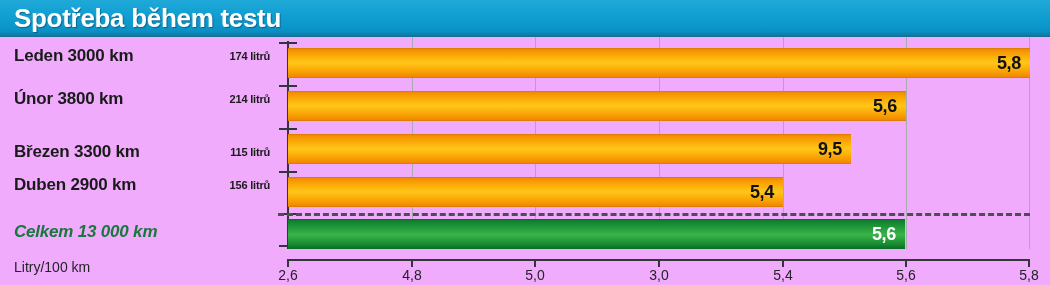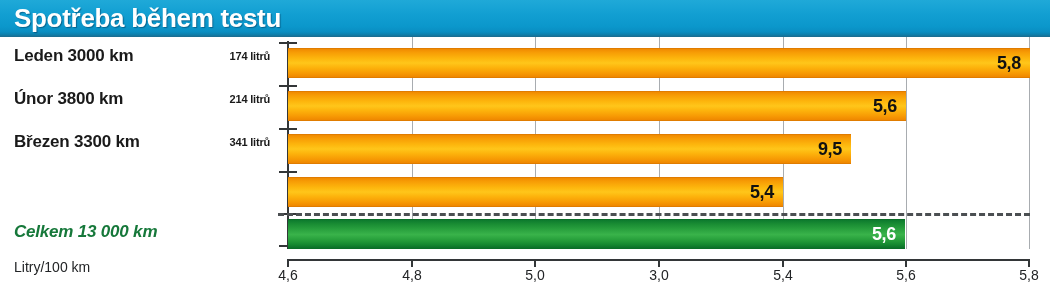--- a/index.html
+++ b/index.html
@@ -10,21 +10,21 @@
     width: 1050px;
     height: 285px;
     background: #dfe3e7;
     font-family: "Liberation Sans", sans-serif;
     overflow: hidden;
   }
   .figure {
     position: relative;
     width: 1050px;
     height: 285px;
-    background: #ffffff;
+    background: #f0abfc;
     box-sizing: border-box;
   }
 
   
   .header {
     position: absolute;
     left: 0; top: 0;
     width: 1050px;
     height: 37px;
     background: linear-gradient(to bottom,
@@ -219,23 +219,27 @@
 
   <div class="rows">
     <div class="row-label" style="top:0px;">
       <span class="name">Leden 3000 km</span>
       <span class="liters">174 litrů</span>
     </div>
     <div class="row-label" style="top:43px;">
       <span class="name">Únor 3800 km</span>
       <span class="liters">214 litrů</span>
     </div>
-    <div class="row-label" style="top:86px;text-align:right;">
+    <div class="row-label" style="top:96px;text-align:right;">
       <span class="name">Březen 3300 km</span>
-      <span class="liters">341 litrů</span>
+      <span class="liters">115 litrů</span>
+    </div>
+    <div class="row-label" style="top:129px;">
+      <span class="name">Duben 2900 km</span>
+      <span class="liters">156 litrů</span>
     </div>
     <div class="row-label total" style="top:176px;font-style:italic;">
       <span class="name">Celkem 13 000 km</span>
     </div>
   </div>
 
   <div class="plot">
 
     <div class="gridline" style="left:124px;"></div>
     <div class="gridline" style="left:247px;"></div>
@@ -276,21 +280,21 @@
     <div class="axis-line-h"></div>
 
     <div class="tick-down" style="left:-1px;"></div>
     <div class="tick-down" style="left:123px;"></div>
     <div class="tick-down" style="left:246px;"></div>
     <div class="tick-down" style="left:370px;"></div>
     <div class="tick-down" style="left:494px;"></div>
     <div class="tick-down" style="left:617px;"></div>
     <div class="tick-down" style="left:740px;"></div>
 
-    <div class="tick-text" style="left:0px;">4,6</div>
+    <div class="tick-text" style="left:0px;">2,6</div>
     <div class="tick-text" style="left:124px;">4,8</div>
     <div class="tick-text" style="left:247px;">5,0</div>
     <div class="tick-text" style="left:371px;">3,0</div>
     <div class="tick-text" style="left:495px;">5,4</div>
     <div class="tick-text" style="left:618px;">5,6</div>
     <div class="tick-text" style="left:741px;">5,8</div>
   </div>
 
   <div class="axis-caption">Litry/100 km</div>
 

